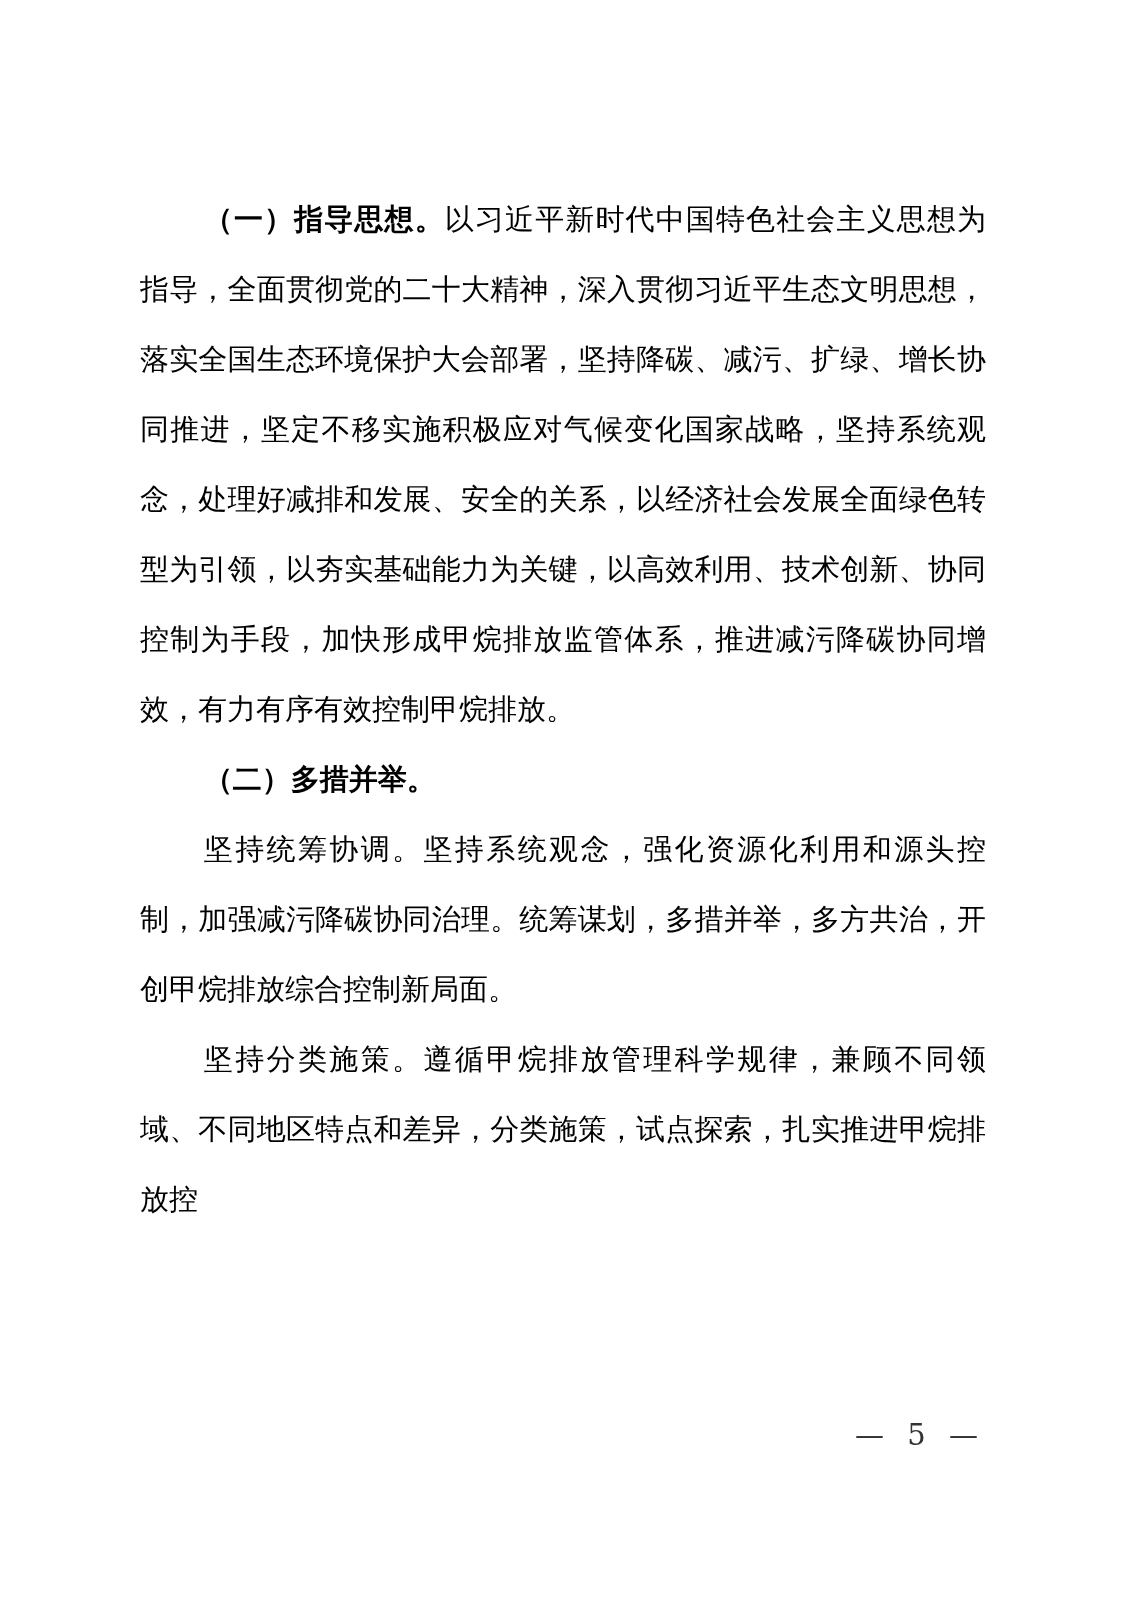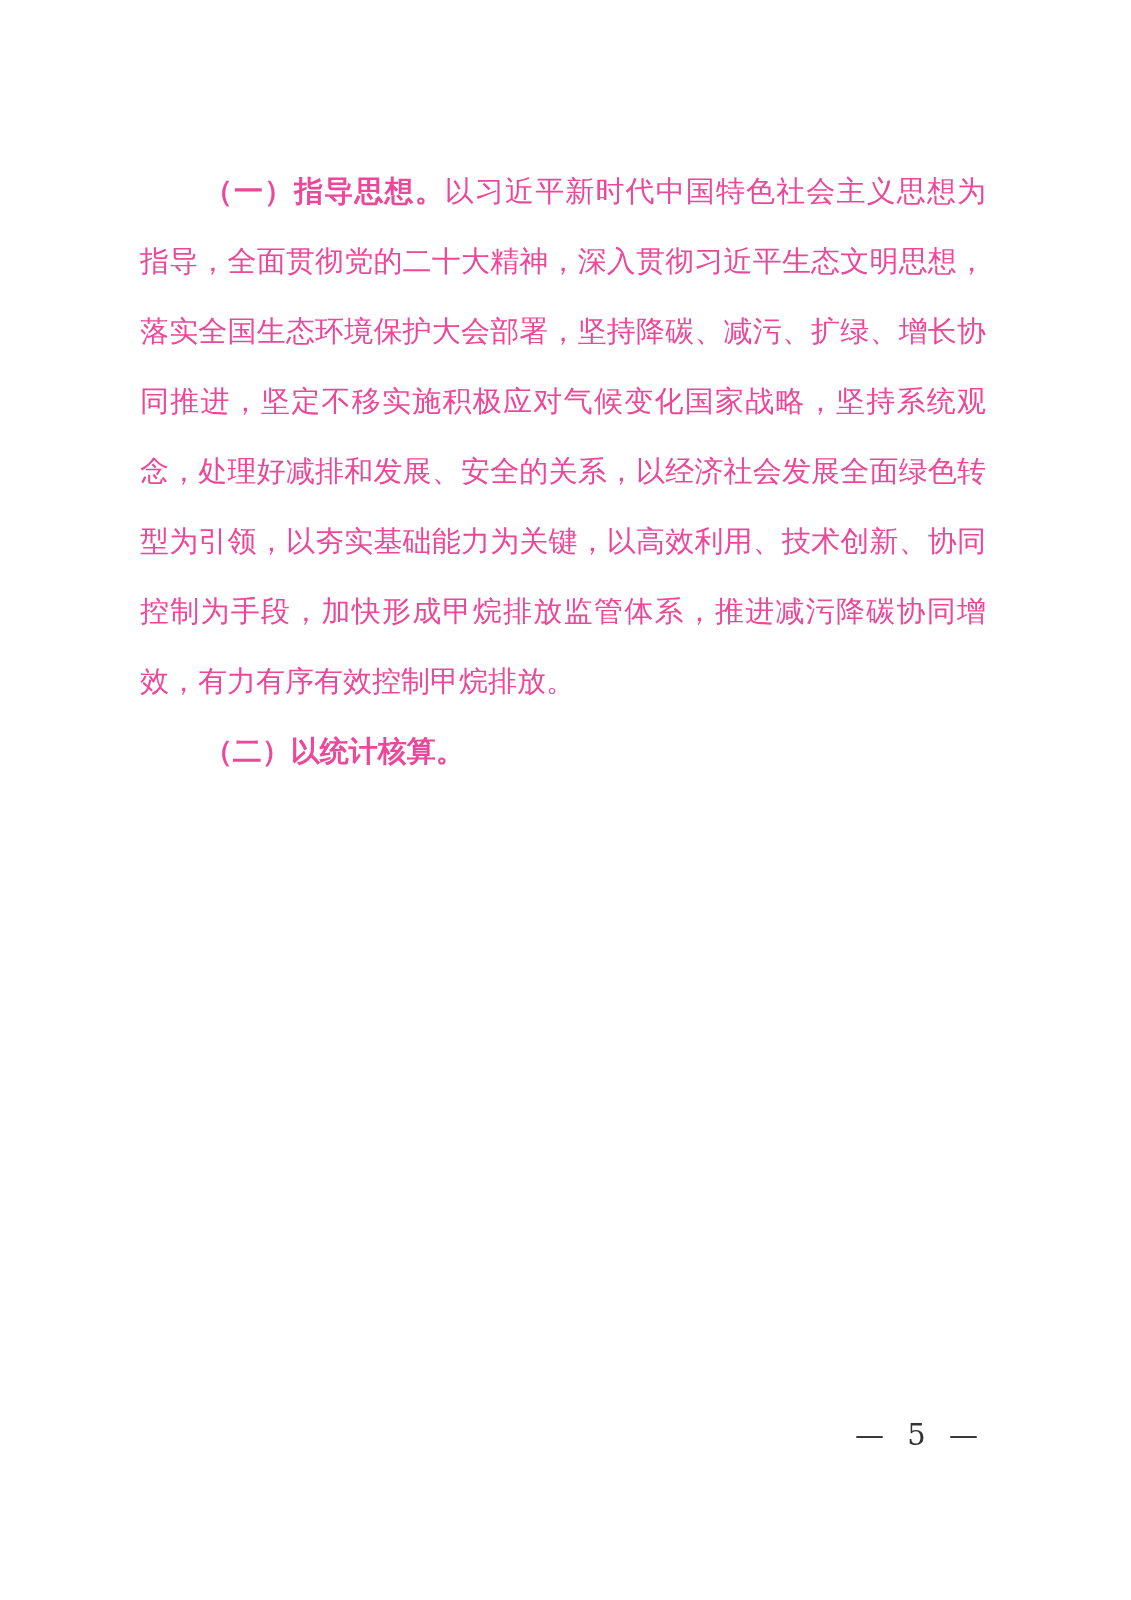--- a/index.html
+++ b/index.html
@@ -10,26 +10,26 @@
   .page {
     position: relative;
     width: 1131px;
     height: 1600px;
     background: #ffffff;
     overflow: hidden;
   }
   .content {
     position: absolute;
     left: 140px;
-    top: 156px;
+    top: 184px;
     width: 846px;
     font-family: "Liberation Sans", sans-serif;
     font-size: 29px;
     line-height: 70px;
-    color: #ec4899;
+    color: #000000;
     text-align: justify;
     word-break: normal;
   }
   .para {
     margin: 0;
     padding: 0;
     text-indent: 2.2em;
   }
   .lead-bold {
     font-weight: 700;
@@ -48,24 +48,26 @@
 </style>
 </head>
 <body>
 
 <div class="page">
 
   <main class="content">
 
     <p class="para"><span class="lead-bold">（一）指导思想。</span><span>以习近平新时代中国特色社会主义思想为指导，全面贯彻党的二十大精神，深入贯彻习近平生态文明思想，落实全国生态环境保护大会部署，坚持降碳、减污、扩绿、增长协同推进，坚定不移实施积极应对气候变化国家战略，坚持系统观念，处理好减排和发展、安全的关系，以经济社会发展全面绿色转型为引领，以夯实基础能力为关键，以高效利用、技术创新、协同控制为手段，加快形成甲烷排放监管体系，推进减污降碳协同增效，有力有序有效控制甲烷排放。</span></p>
 
-    <p class="para"><span class="lead-bold">（二）以统计核算。</span></p>
+    <p class="para"><span class="lead-bold">（二）多措并举。</span></p>
+
+    <p class="para">坚持统筹协调。坚持系统观念，强化资源化利用和源头控制，加强减污降碳协同治理。统筹谋划，多措并举，多方共治，开创甲烷排放综合控制新局面。</p>
 
 
-
+    <p class="para">坚持分类施策。遵循甲烷排放管理科学规律，兼顾不同领域、不同地区特点和差异，分类施策，试点探索，扎实推进甲烷排放控</p>
 
   </main>
 
   <footer class="page-footer">
     <span>— 5 —</span>
   </footer>
 
 </div>
 
 </body></html>

